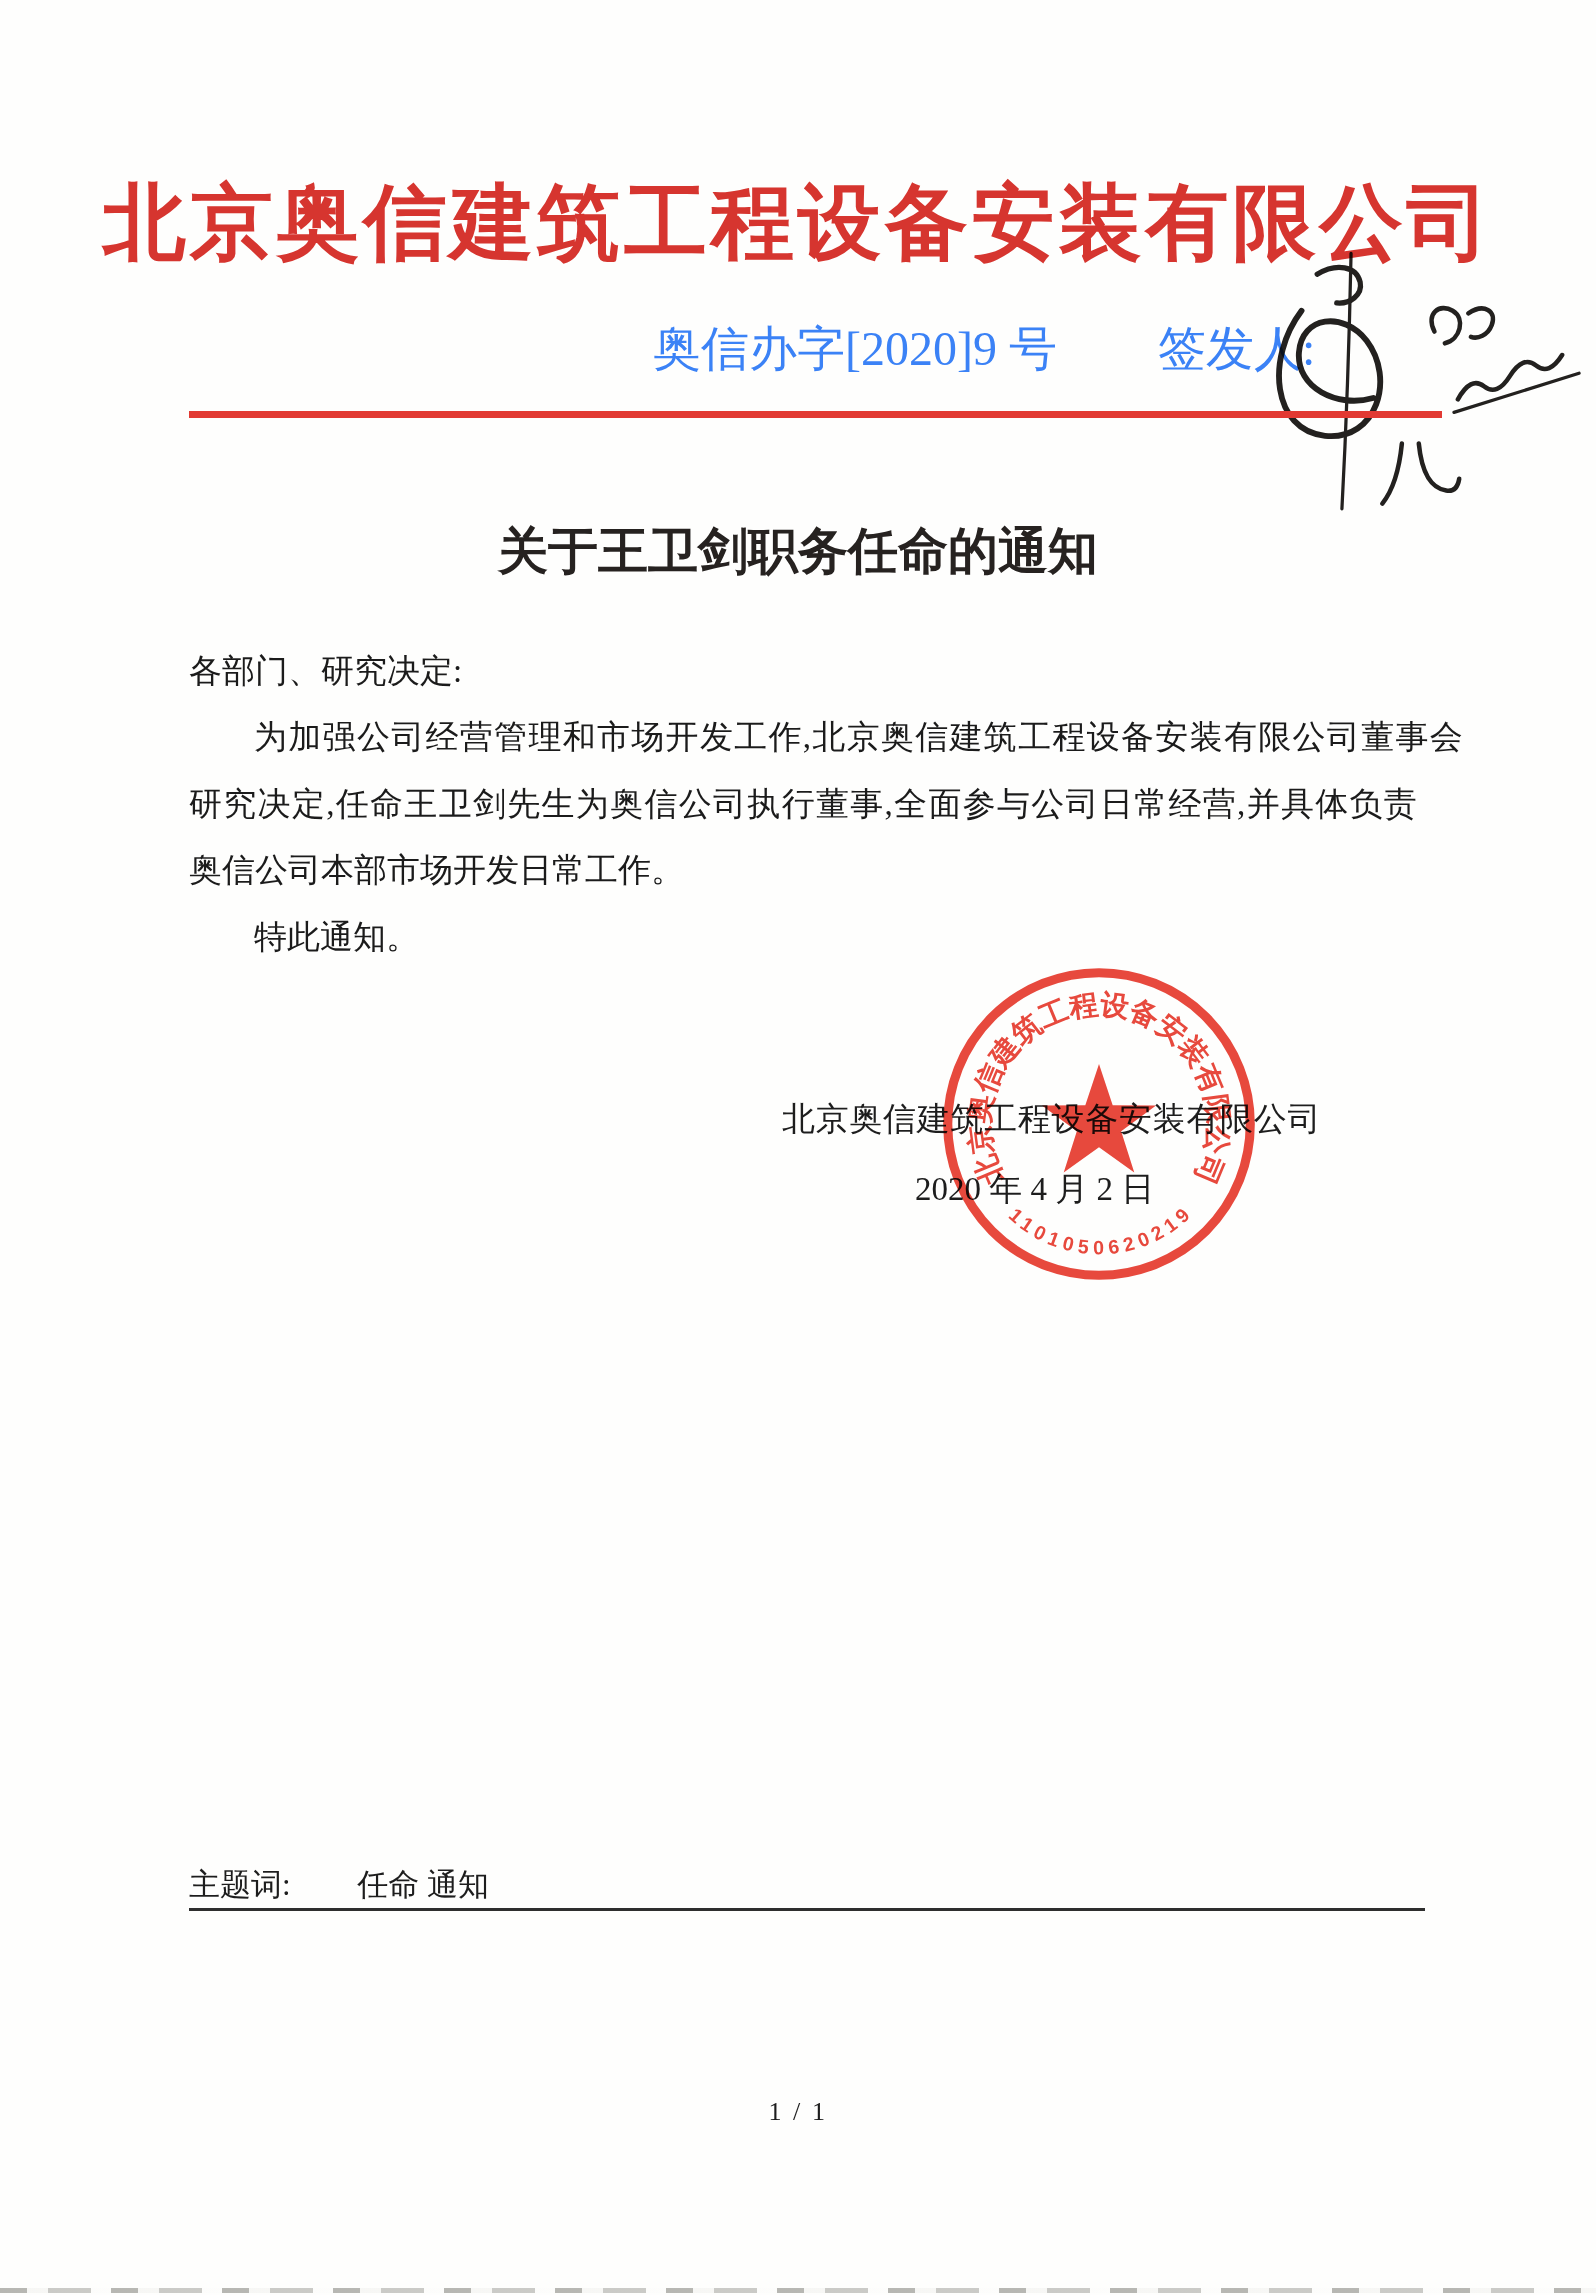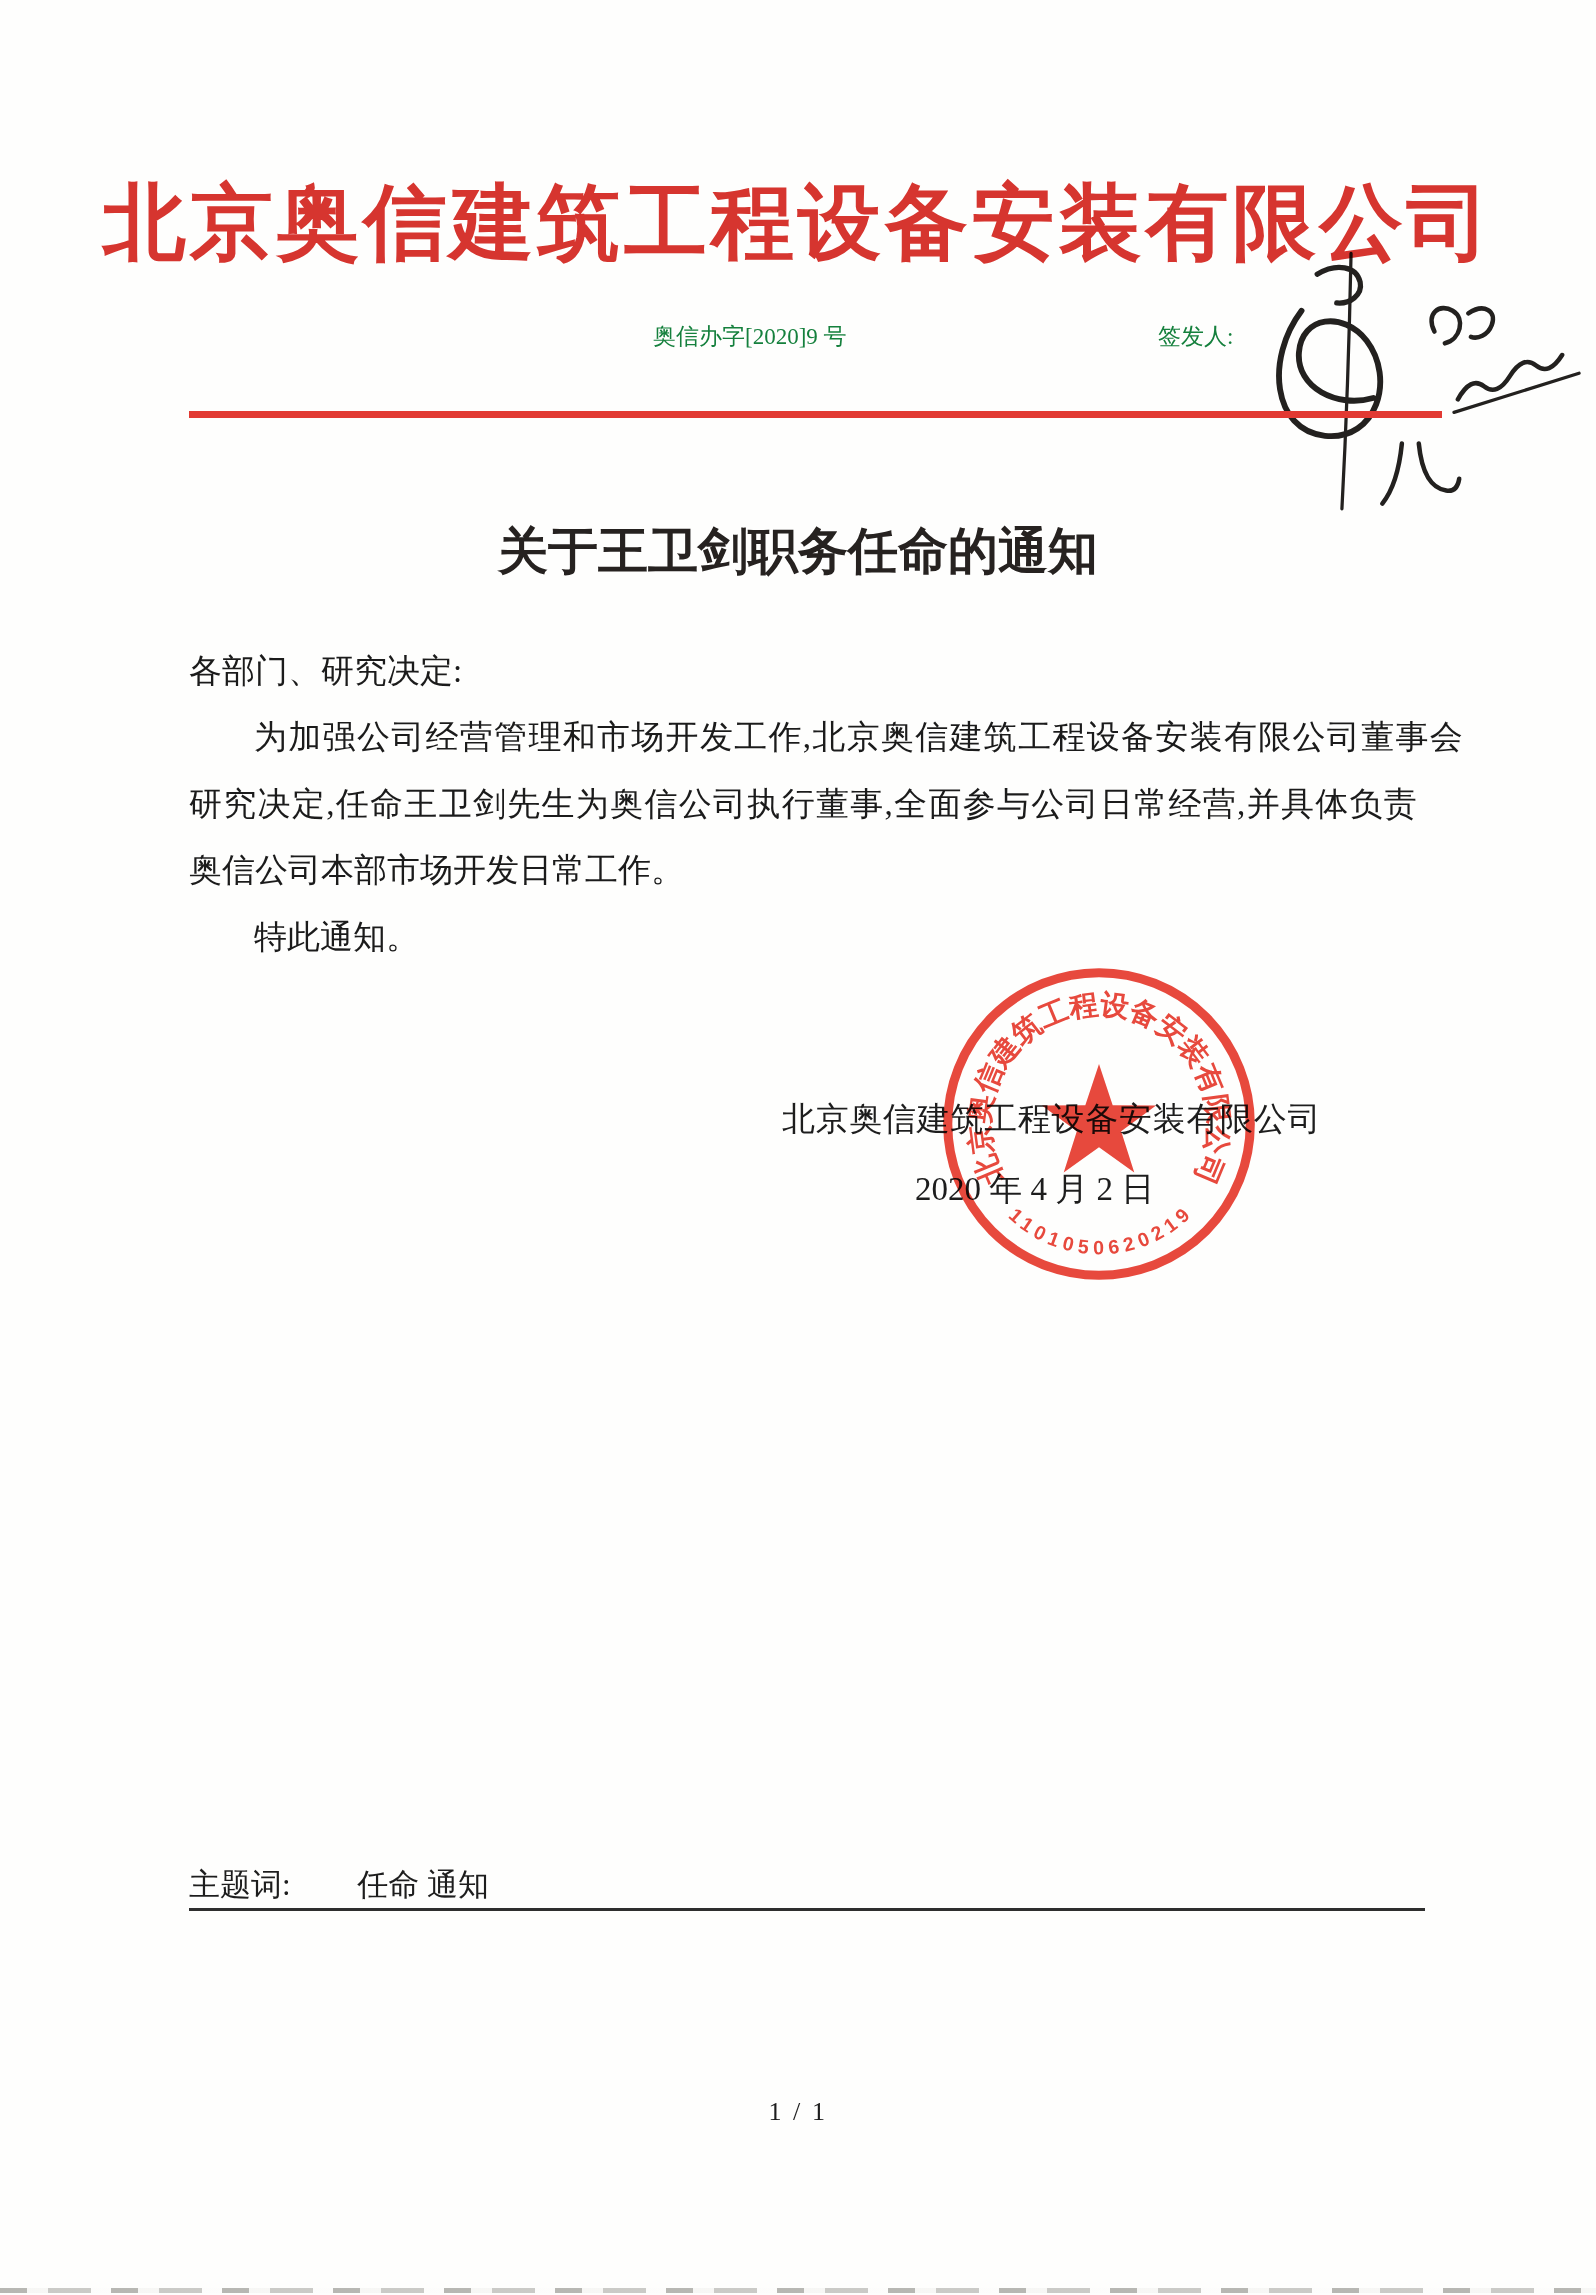--- a/index.html
+++ b/index.html
@@ -16,21 +16,21 @@
   .header-title{
     top:181px;left:0;width:100%;
     text-align:center;
     font-family:"Liberation Sans","DejaVu Sans",sans-serif;
     font-weight:900;
     font-size:83px;
     letter-spacing:3.9px;
     color:var(--header-red,#d6352f);
     margin:0;
   }
-  .docnum-line{top:325px;font-size:23px;color:#15803d;}
+  .docnum-line{top:325px;font-size:48px;color:#3b82f6;}
   .docnum{left:653px;}
   .issuer{left:1158px;}
 
   .signature-svg{position:absolute;left:1239px;top:248px;mix-blend-mode:multiply;}
 
   .red-rule{
     top:411px;left:189px;width:1253px;height:6.5px;
     background:var(--rule-red,#e23a33);
   }
 

